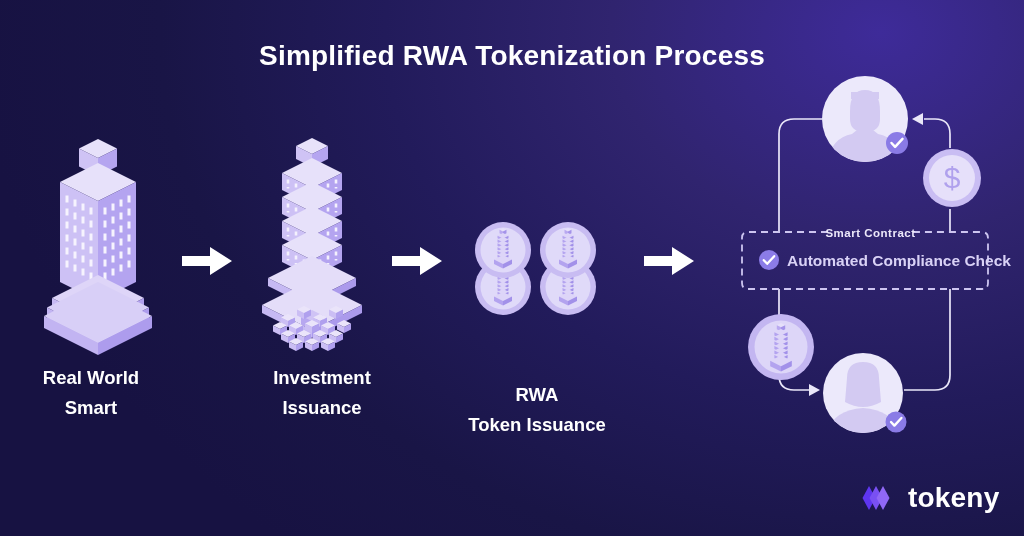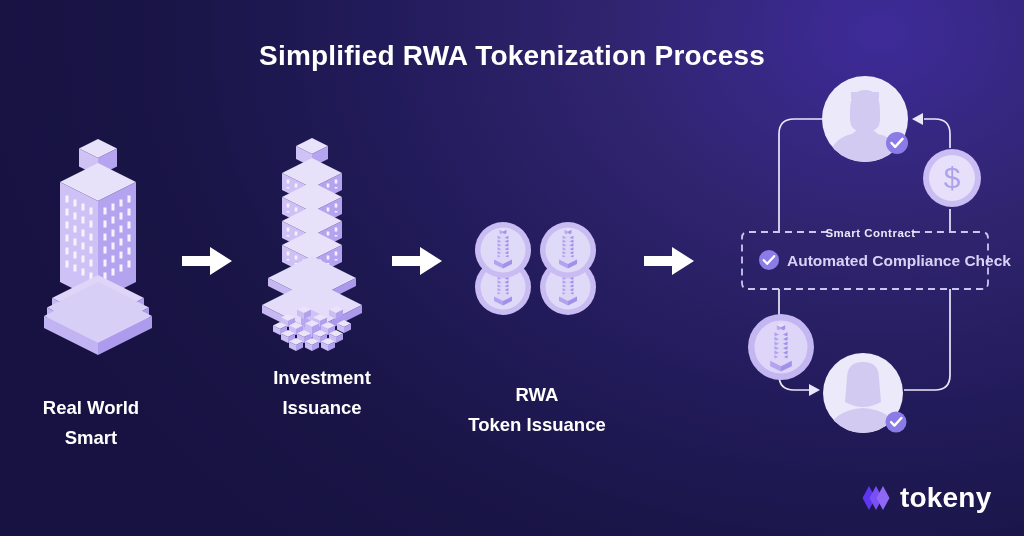--- a/index.html
+++ b/index.html
@@ -11,27 +11,27 @@
   }
   .abs{position:absolute;}
   #title{
     left:0;top:40px;width:1024px;text-align:center;
     color:#ffffff;font-size:28px;font-weight:700;letter-spacing:.2px;
   }
   .stage-label{
     top:363px;width:180px;text-align:center;color:#ffffff;
     font-size:18.5px;font-weight:700;line-height:30px;
   }
-  #label-1{left:1px;margin-top:30px;}
+  #label-1{left:1px;}
   #label-2{left:232px;}
   #label-3{left:447px;margin-top:17px;}
   .flow-arrow{width:52px;height:32px;top:245px;}
   #arrow-1{left:182px;} #arrow-2{left:392px;} #arrow-3{left:644px;}
   #logo{
-    left:862px;top:478px;display:flex;align-items:center;gap:4px;
+    left:862px;top:478px;display:flex;align-items:center;gap:12px;
   }
   #logo-text{
     color:#ffffff;font-size:28px;font-weight:800;letter-spacing:.2px;line-height:40px;
   }
   svg text{font-family:"Liberation Sans",sans-serif;}
 </style>
 </head>
 <body>
 
 <div id="canvas">

